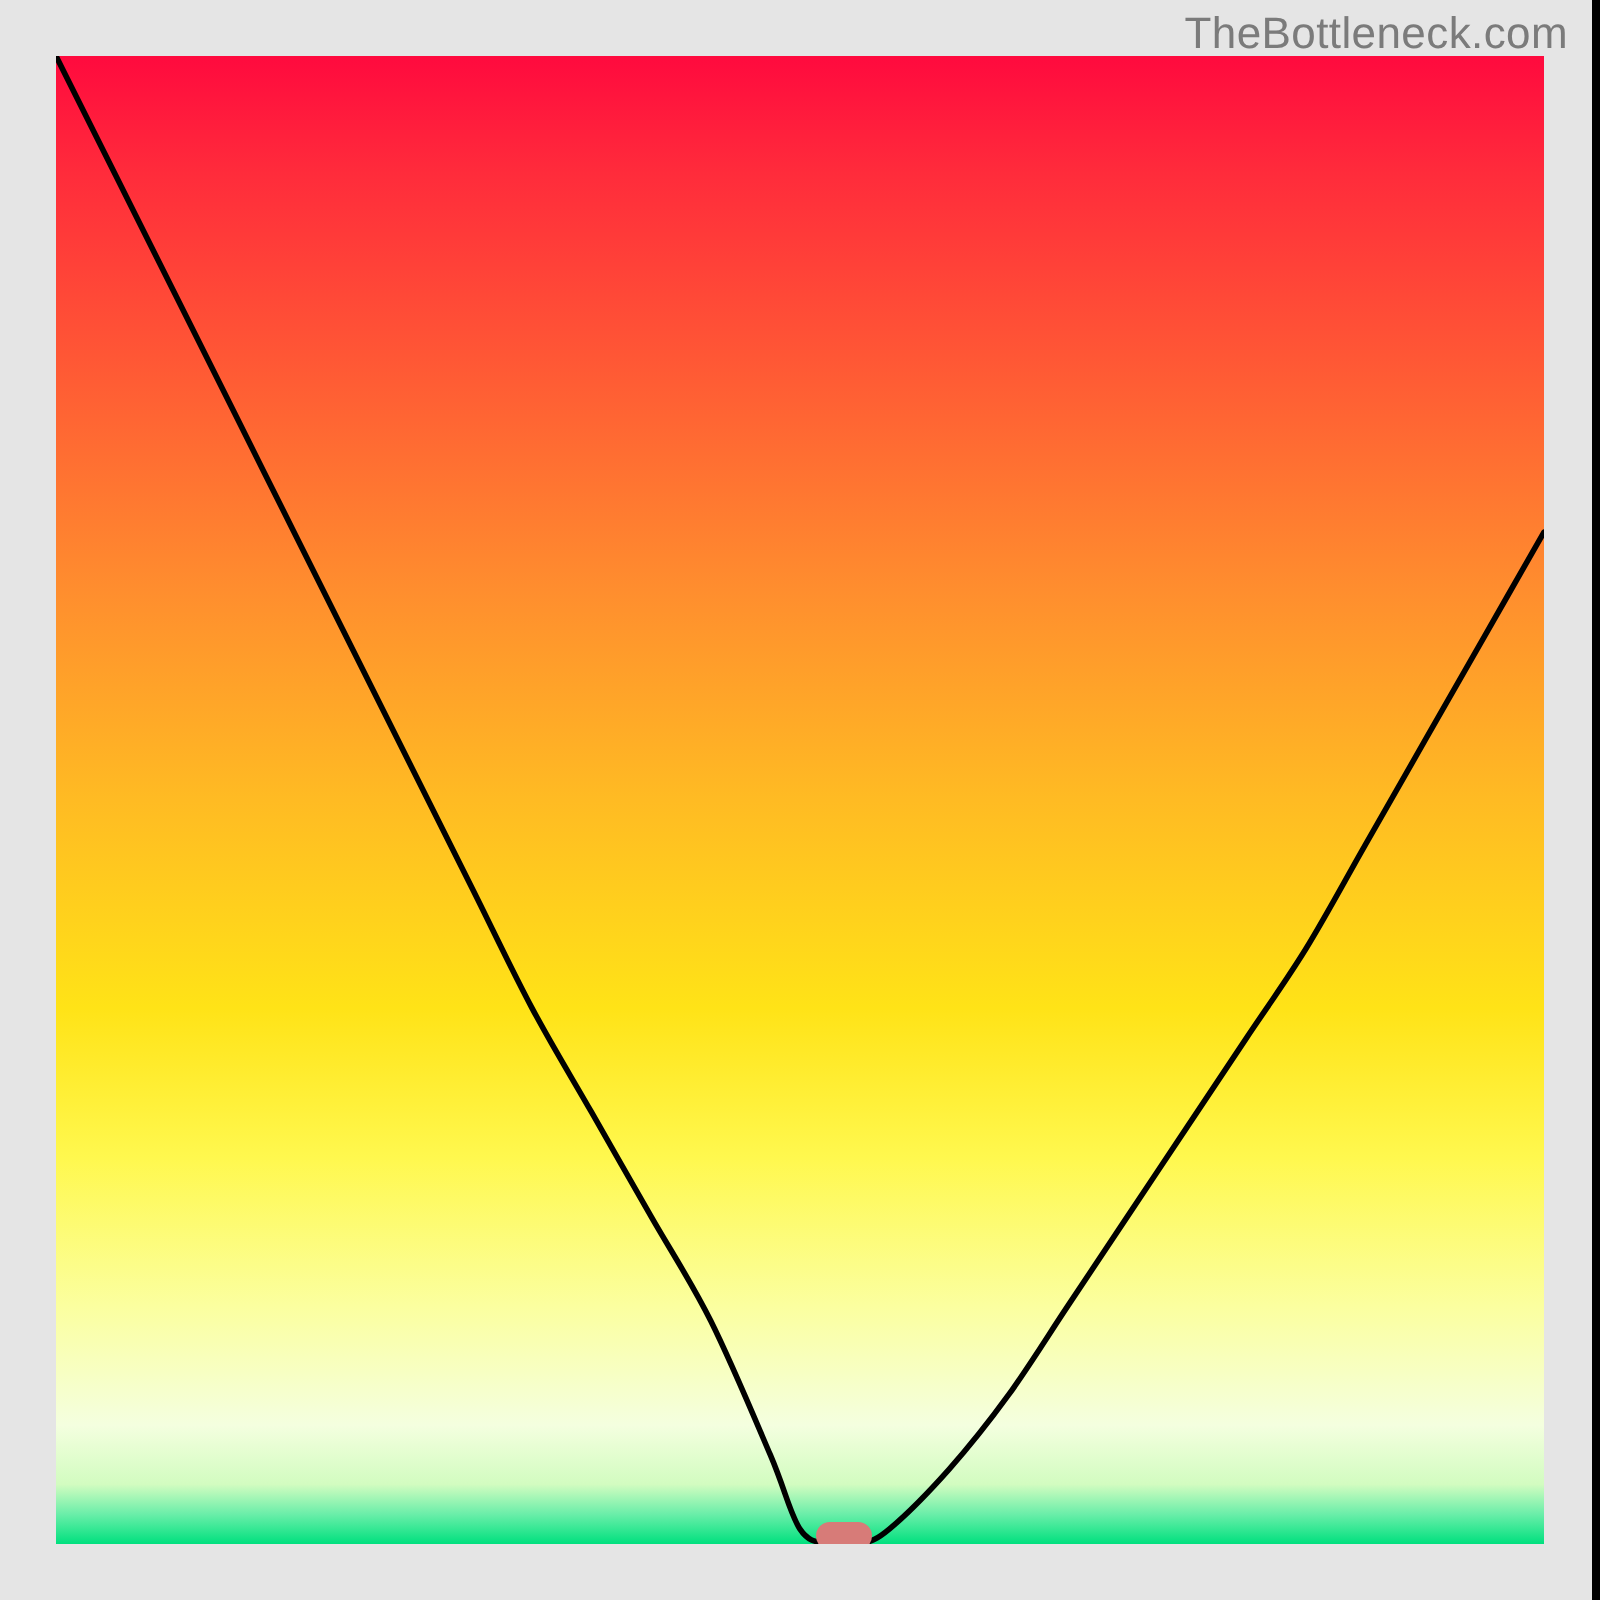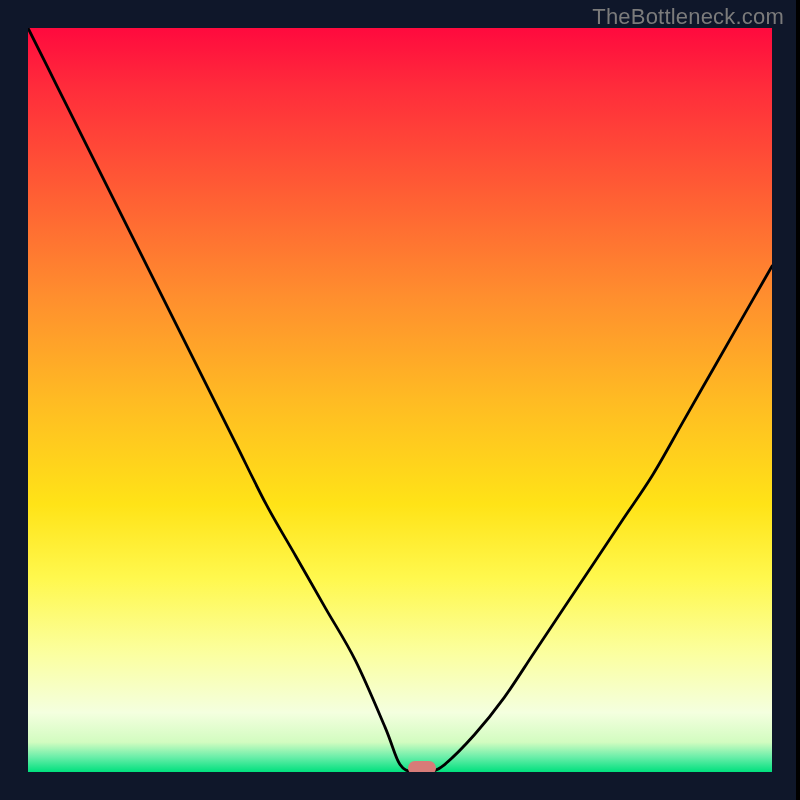--- a/index.html
+++ b/index.html
@@ -8,21 +8,21 @@
     width: 800px;
     height: 800px;
     background: #000;
     overflow: hidden;
     font-family: Arial, Helvetica, sans-serif;
   }
   .stage {
     position: relative;
     width: 796px;
     height: 800px;
-    background: #0f172a;
+    background: #e5e5e5;
   }
   .watermark {
     position: absolute;
     top: 4px;
     right: 12px;
     color: #7b7b7b;
     font-size: 22px;
     font-weight: 400;
     letter-spacing: 0.2px;
     z-index: 30;

